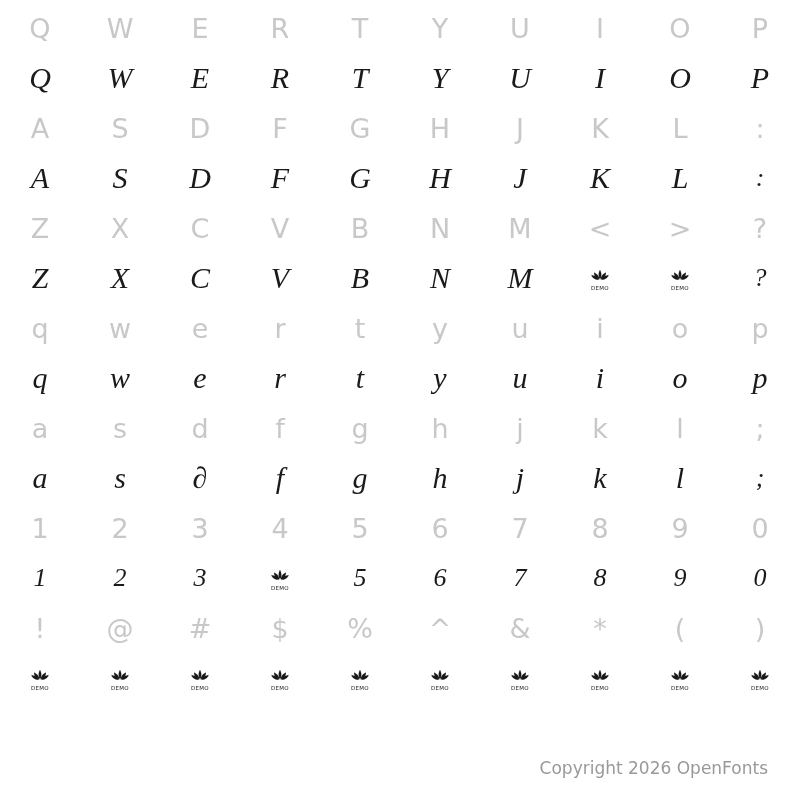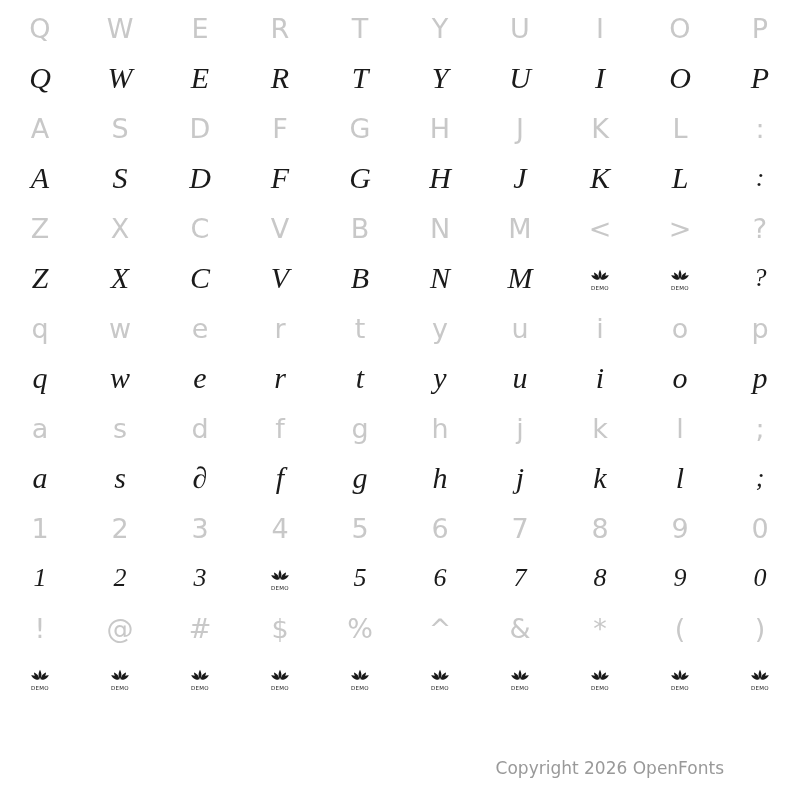--- a/index.html
+++ b/index.html
@@ -89,21 +89,21 @@
     color: #1a1a1a;
     font-style: normal;
     line-height: 6px;
   }
   .footer {
     position: absolute;
     left: 0;
     bottom: 22px;
     width: 800px;
     text-align: right;
-    padding-right: 76px;
+    padding-right: 32px;
     box-sizing: border-box;
     color: #999999;
     font-size: 17px;
     font-family: "DejaVu Sans", sans-serif;
   }
 </style>
 </head>
 <body>
 
 <div class="sheet">

